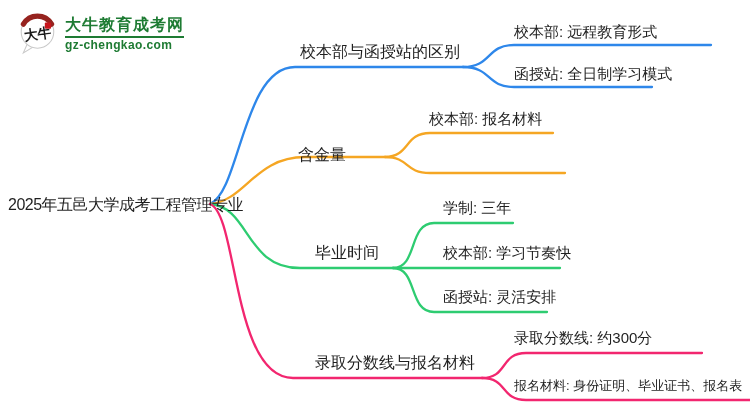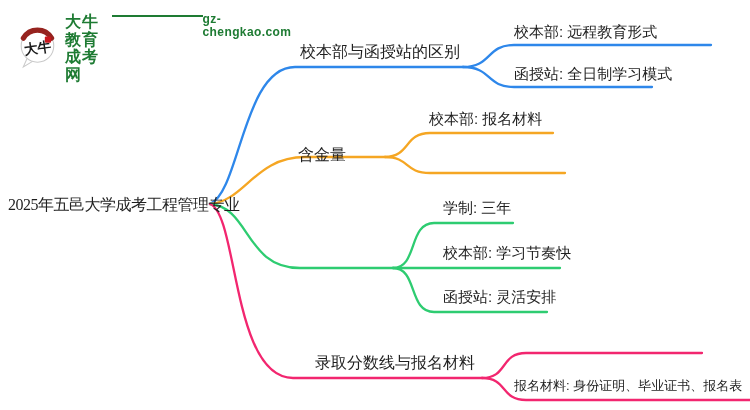--- a/index.html
+++ b/index.html
@@ -5,28 +5,28 @@
   html,body{margin:0;padding:0;background:#ffffff;}
   #stage{
     position:relative;width:750px;height:410px;background:#ffffff;overflow:hidden;
     font-family:"Liberation Sans","DejaVu Sans",sans-serif;
   }
   #lines{position:absolute;left:0;top:0;width:750px;height:410px;}
   .node{
     position:absolute;color:#1f1f1f;white-space:nowrap;line-height:1.25;
     letter-spacing:0px;
   }
-  .root{font-size:16px;letter-spacing:-0.5px;font-family:Liberation Serif, serif;}
+  .root{font-size:16px;letter-spacing:-0.5px;}
   .blabel{font-size:16px;}
   .child{font-size:15px;}
   .child.small{font-size:13px;}
   
   .logo{position:absolute;left:17px;top:13px;display:flex;align-items:center;gap:6px;cursor:pointer;}
   .logo-icon{width:42px;height:42px;}
-  .logo-text{display:flex;flex-direction:row;}
+  .logo-text{display:flex;flex-direction:column;}
   .logo-title{color:#1e7b33;font-weight:bold;font-size:16px;letter-spacing:1px;line-height:1.1;}
   .logo-divider{height:2px;background:#1e7b33;margin:2px 0 1px 0;width:100%;}
   .logo-url{color:#1e7b33;font-weight:bold;font-size:12px;letter-spacing:0.4px;line-height:1.1;}
 </style>
 </head>
 <body>
 
 <div id="stage">
 
   <svg id="lines" viewBox="0 0 750 410" fill="none" stroke-width="2.3" stroke-linecap="round">
@@ -74,20 +74,22 @@
 
   <div class="node root" style="left:8px;top:195px;">2025年五邑大学成考工程管理专业</div>
 
   <div class="node blabel" style="left:300px;top:42px;">校本部与函授站的区别</div>
   <div class="node child" style="left:514px;top:23px;">校本部: 远程教育形式</div>
   <div class="node child" style="left:514px;top:65px;">函授站: 全日制学习模式</div>
 
   <div class="node blabel" style="left:298px;top:133px;margin-top:12px;">含金量</div>
   <div class="node child" style="left:429px;top:110px;">校本部: 报名材料</div>
 
+  <div class="node blabel" style="left:315px;top:243px;">毕业时间</div>
   <div class="node child" style="left:443px;top:244px;">校本部: 学习节奏快</div>
   <div class="node child" style="left:443px;top:199px;">学制: 三年</div>
   <div class="node child" style="left:443px;top:288px;">函授站: 灵活安排</div>
 
   <div class="node blabel" style="left:315px;top:353px;">录取分数线与报名材料</div>
+  <div class="node child" style="left:514px;top:329px;">录取分数线: 约300分</div>
   <div class="node child small" style="left:514px;top:378px;">报名材料: 身份证明、毕业证书、报名表</div>
 
 </div>
 
 </body></html>

